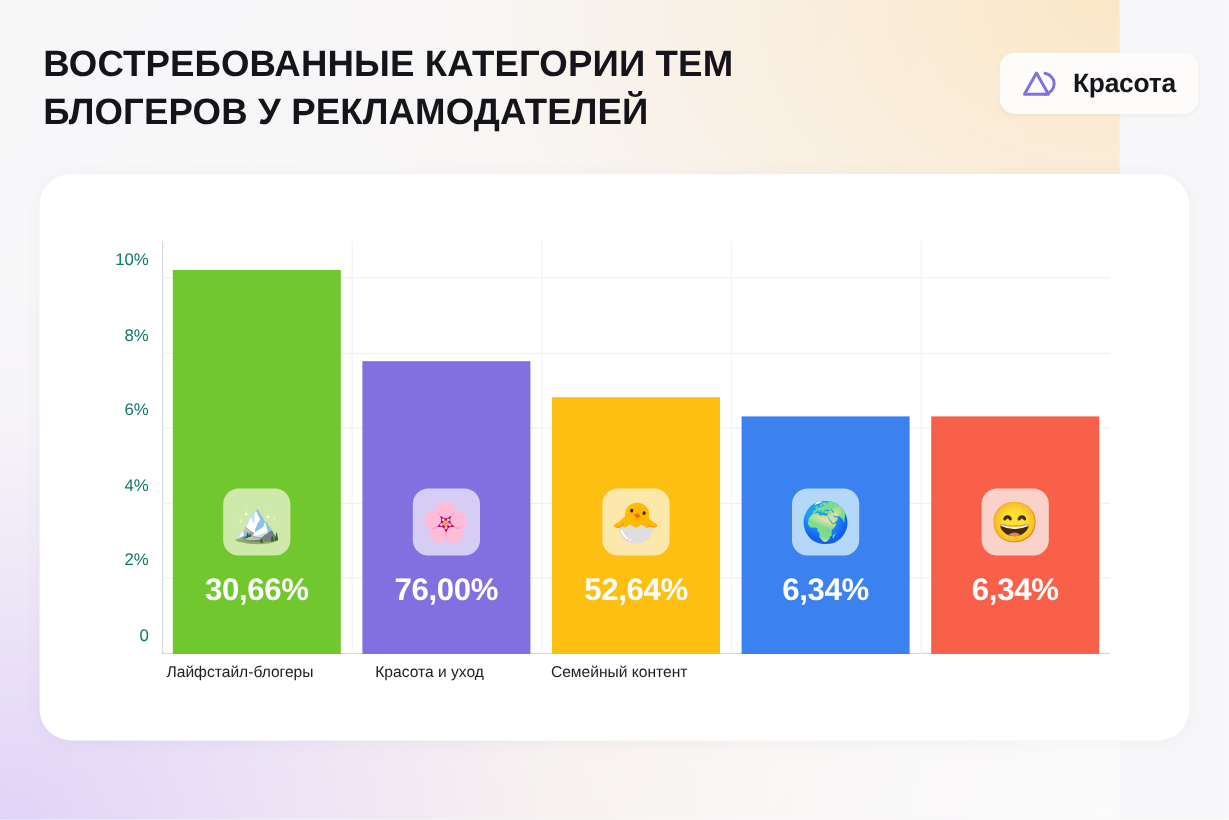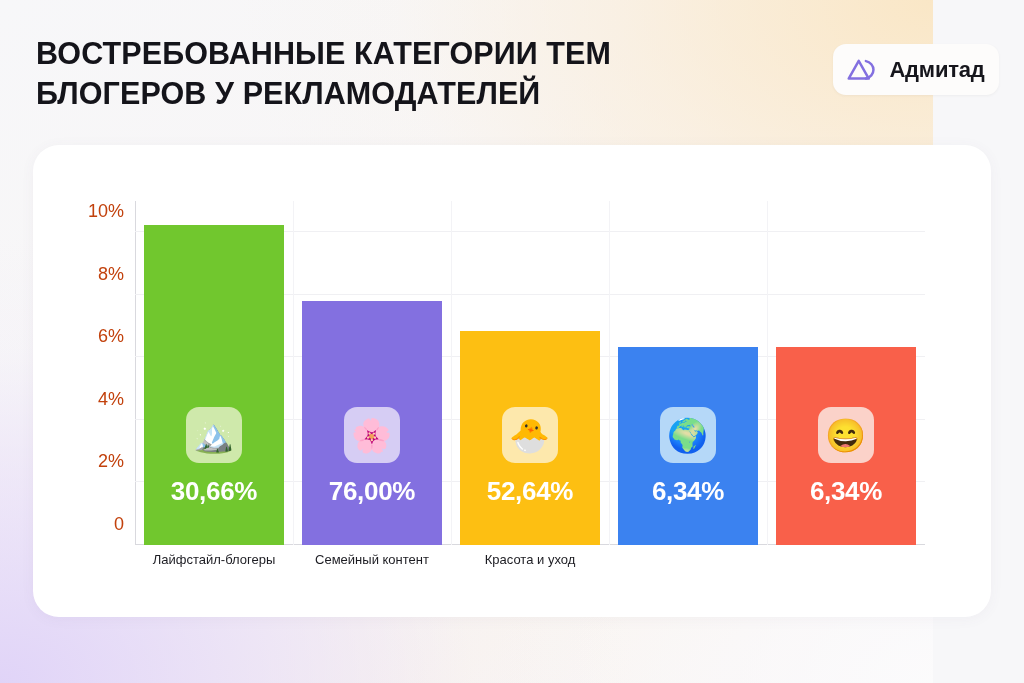--- a/index.html
+++ b/index.html
@@ -135,22 +135,22 @@
     right: 0;
     bottom: 0;
     height: 1px;
     background: #d9d9de;
   }
 
   .ytick {
     position: absolute;
     right: calc(100% + 11px);
     transform: translateY(-50%);
-    font-size: 18px;
-    color: #c2410c;
+    font-size: 14px;
+    color: #0f766e;
     white-space: nowrap;
     font-family: "Liberation Sans", sans-serif;
   }
 
   .bars {
     position: absolute;
     left: 0;
     top: 0;
     width: 100%;
     height: 100%;
@@ -192,21 +192,21 @@
     font-size: 26px;
     font-weight: 700;
     color: #ffffff;
     letter-spacing: -0.3px;
     margin-bottom: 28px;
     white-space: nowrap;
   }
 
   .xlabels {
     position: absolute;
-    left: 102px;
+    left: 88px;
     top: 406px;   
     width: 790px;
     display: flex;
   }
   .xlabel {
     width: 20%;
     text-align: center;
     font-size: 13px;
     line-height: 1.45;
     color: #1c1c22;
@@ -221,21 +221,21 @@
 <div class="poster">
 
   <div class="header">
     <h1 class="title">ВОСТРЕБОВАННЫЕ КАТЕГОРИИ ТЕМ БЛОГЕРОВ У РЕКЛАМОДАТЕЛЕЙ</h1>
 
     <div class="logo-badge">
       <svg class="logo-mark" viewBox="0 0 34 22" aria-hidden="true">
         <path d="M1.5 20.5 L12 2 L22.5 20.5 Z" fill="none" stroke="#8370e0" stroke-width="2.6" stroke-linejoin="round"></path>
         <path d="M19.5 2.2 A10 9.3 0 0 1 19.5 20.4" fill="none" stroke="#8370e0" stroke-width="2.6" stroke-linecap="round"></path>
       </svg>
-      <span class="logo-text">Адмитад</span>
+      <span class="logo-text">Красота</span>
     </div>
   </div>
 
   <div class="card">
     <div class="chart">
 
       <div class="plot">
         <div class="axis-y"></div>
         <div class="axis-x"></div>
 
@@ -286,19 +286,19 @@
             <div class="bar" style="height: 57.6364%; background: rgb(249, 96, 74);">
               <span class="bar-icon" style="background: rgb(251, 210, 201);">😄</span>
               <span class="bar-value">6,34%</span>
             </div>
           </div>
         </div>
       </div>
 
       <div class="xlabels">
         <div class="xlabel">Лайфстайл-блогеры</div>
+        <div class="xlabel">Красота и уход</div>
         <div class="xlabel">Семейный контент</div>
-        <div class="xlabel">Красота и уход</div>
       </div>
 
     </div>
   </div>
 </div>
 
 </body></html>

